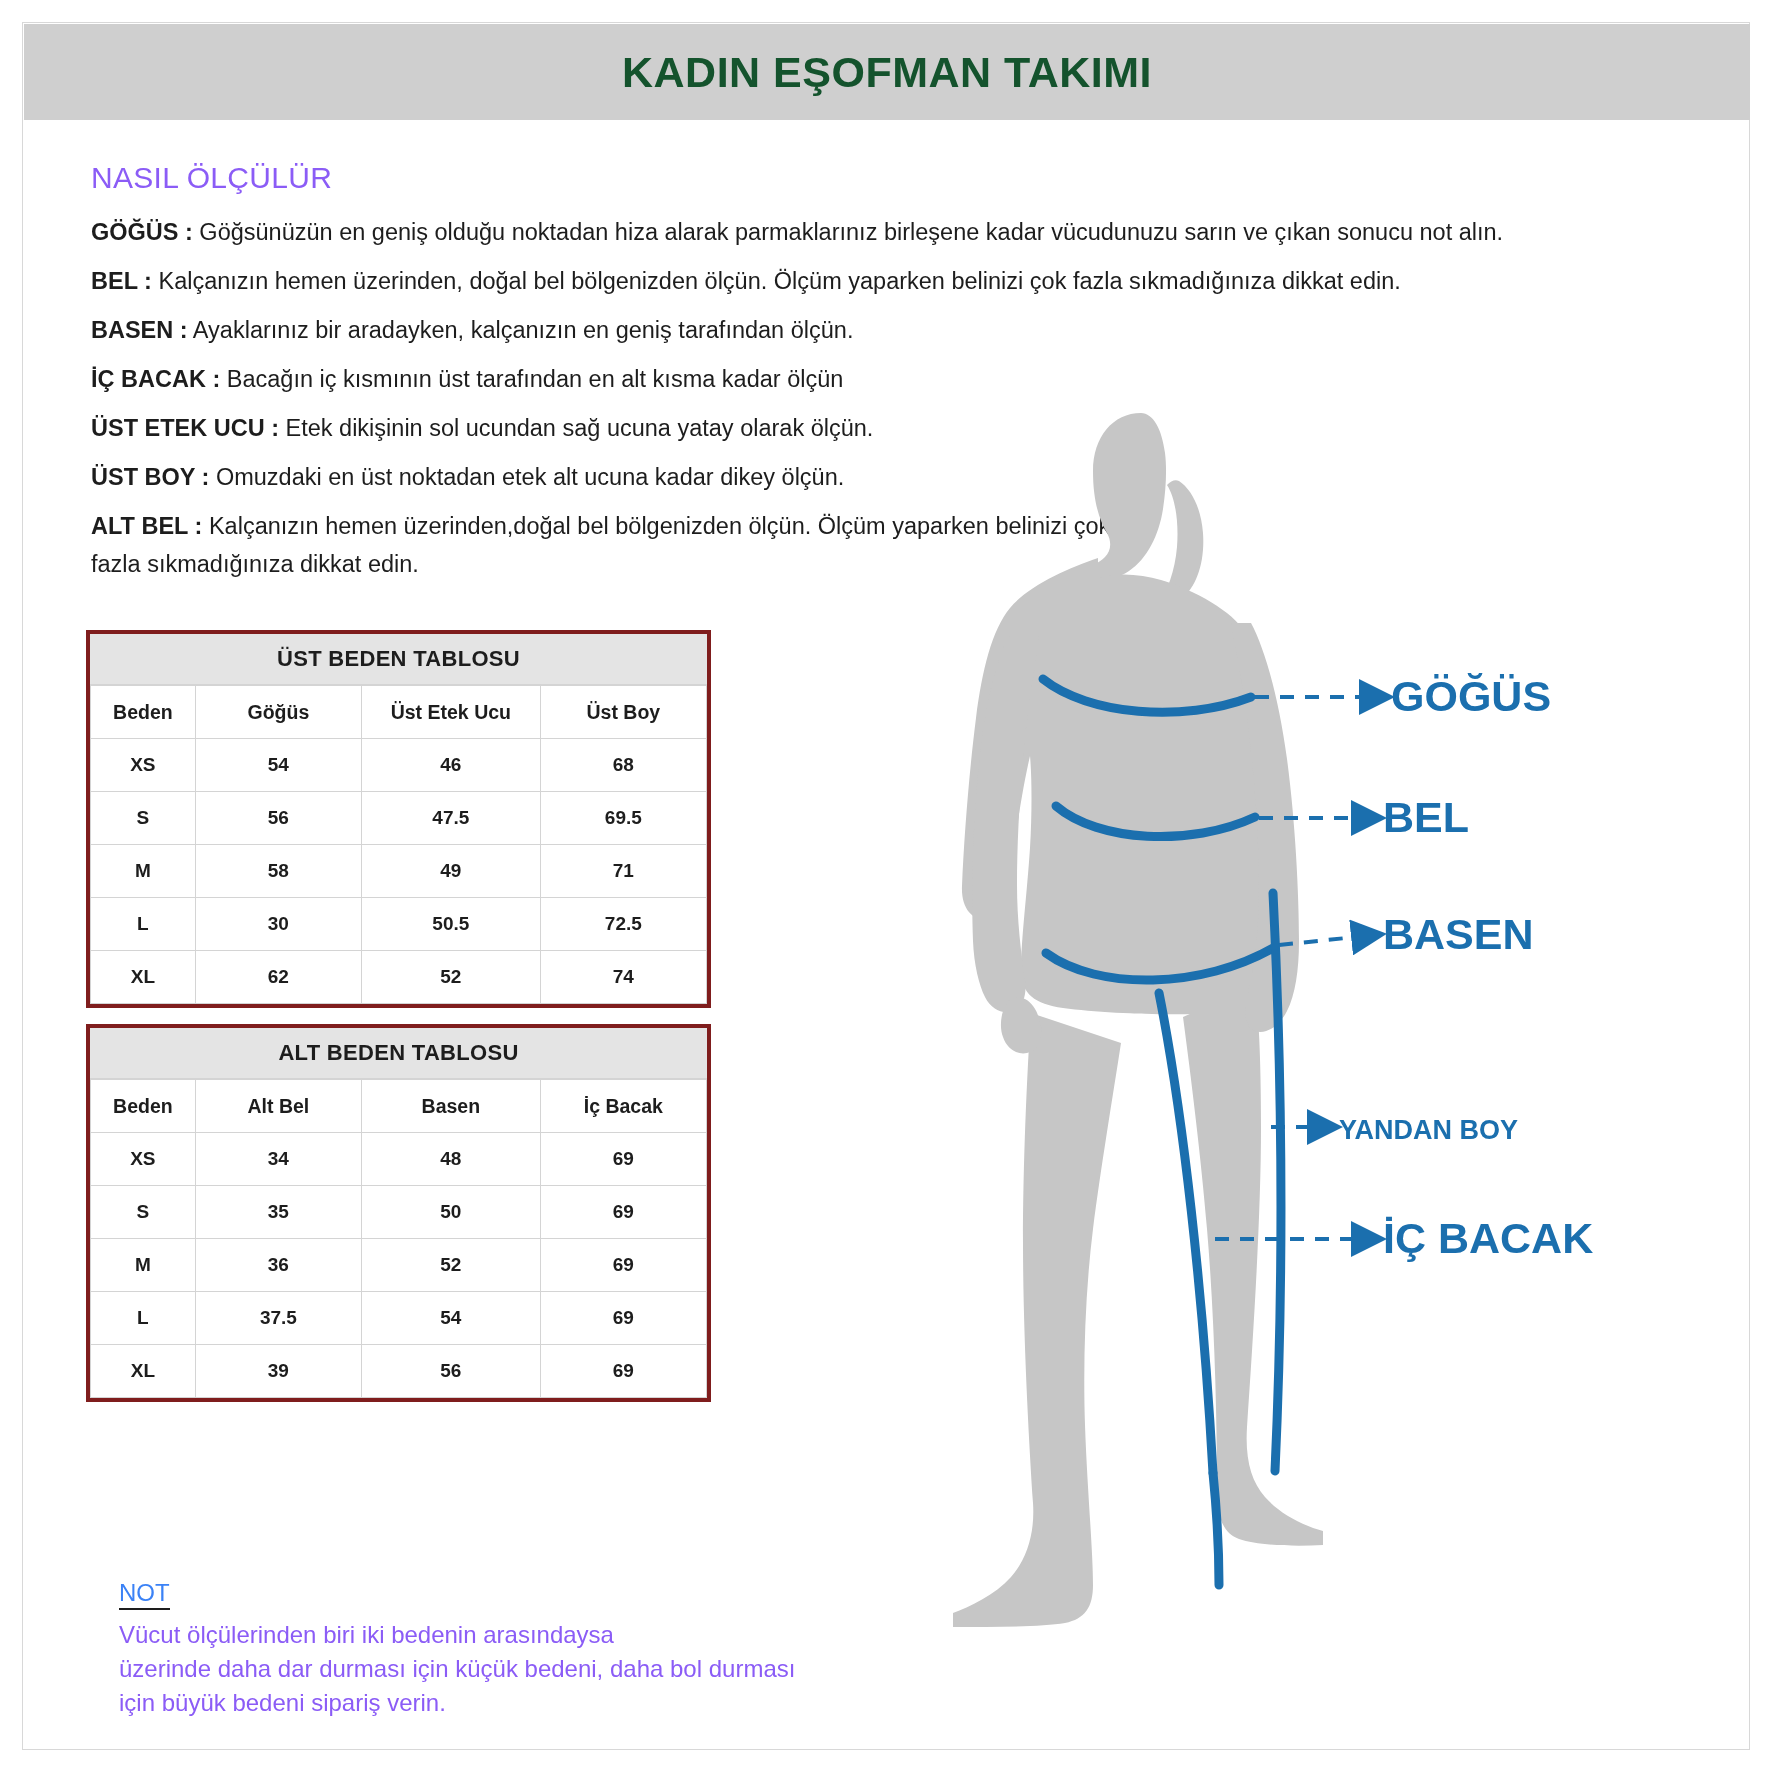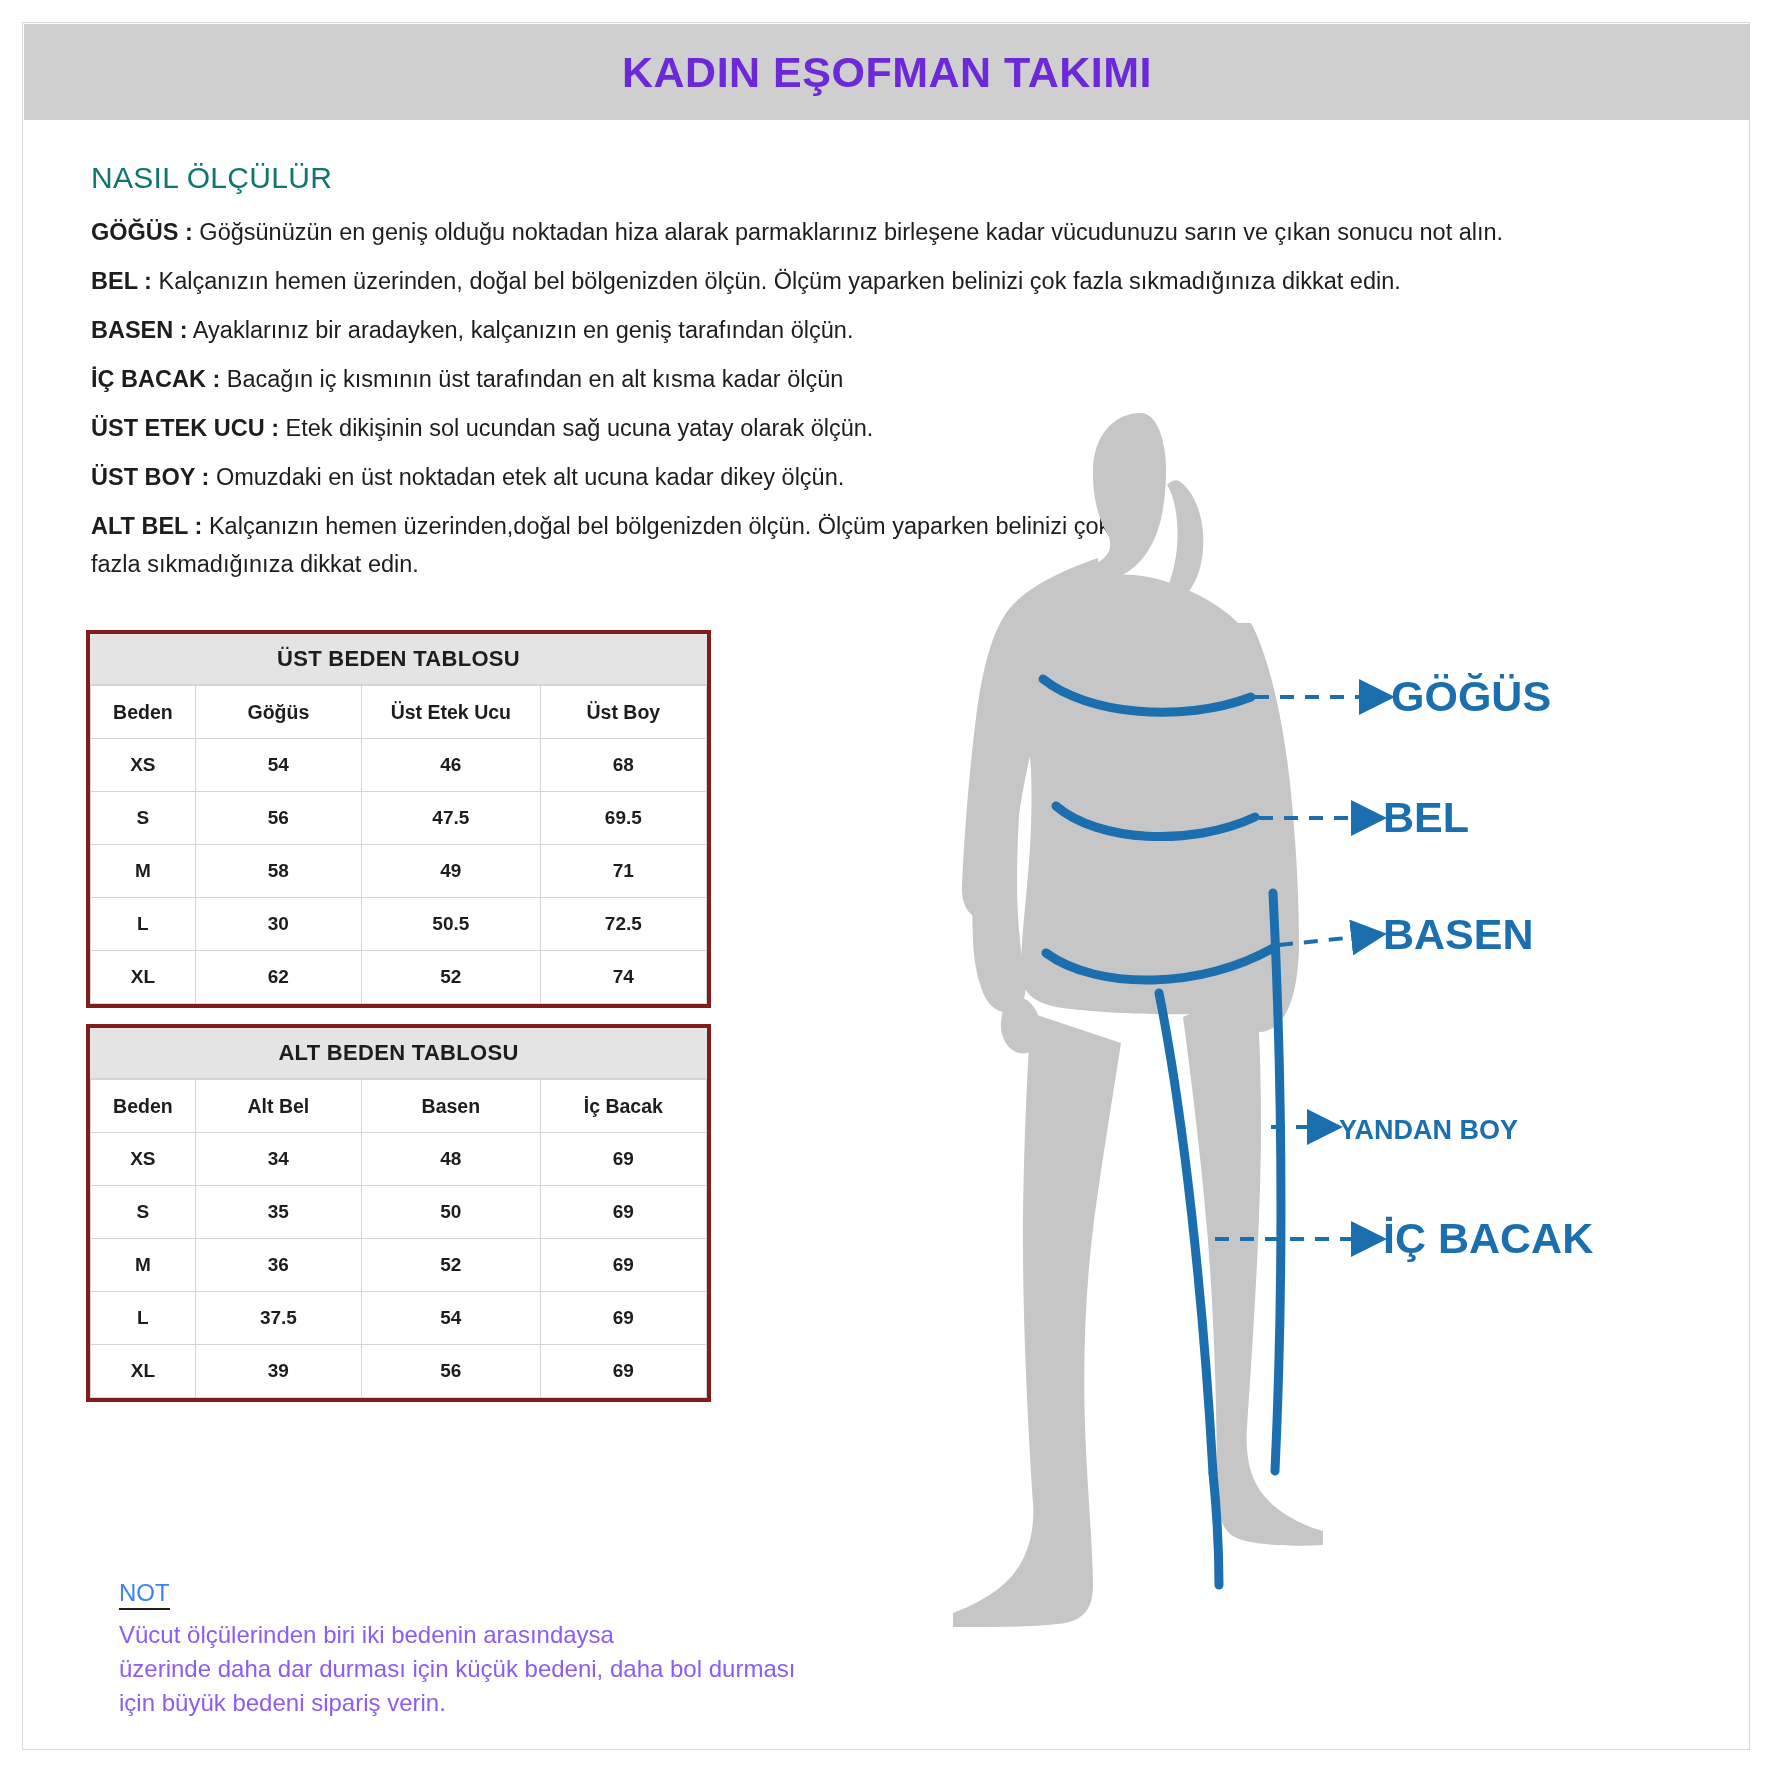--- a/index.html
+++ b/index.html
@@ -34,33 +34,33 @@
     height: 96px;
     background: #cfcfcf;
     display: flex;
     align-items: center;
     justify-content: center;
   }
   .header-title {
     font-size: 43px;
     font-weight: bold;
     letter-spacing: 0.5px;
-    color: #6d28d9;
+    color: #14532d;
   }
   
   .howto {
     position: absolute;
     left: 68px;
     top: 138px;
     width: 1600px;
   }
   .howto-title {
     font-size: 30px;
     font-weight: normal;
-    color: #0f766e;
+    color: #8b5cf6;
     margin-bottom: 18px;
     letter-spacing: 0.3px;
   }
   .howto-line {
     font-size: 23.5px;
     line-height: 1.62;
     color: #1d1d1d;
     margin: 0 0 11px 0;
   }
   .howto-line b {

